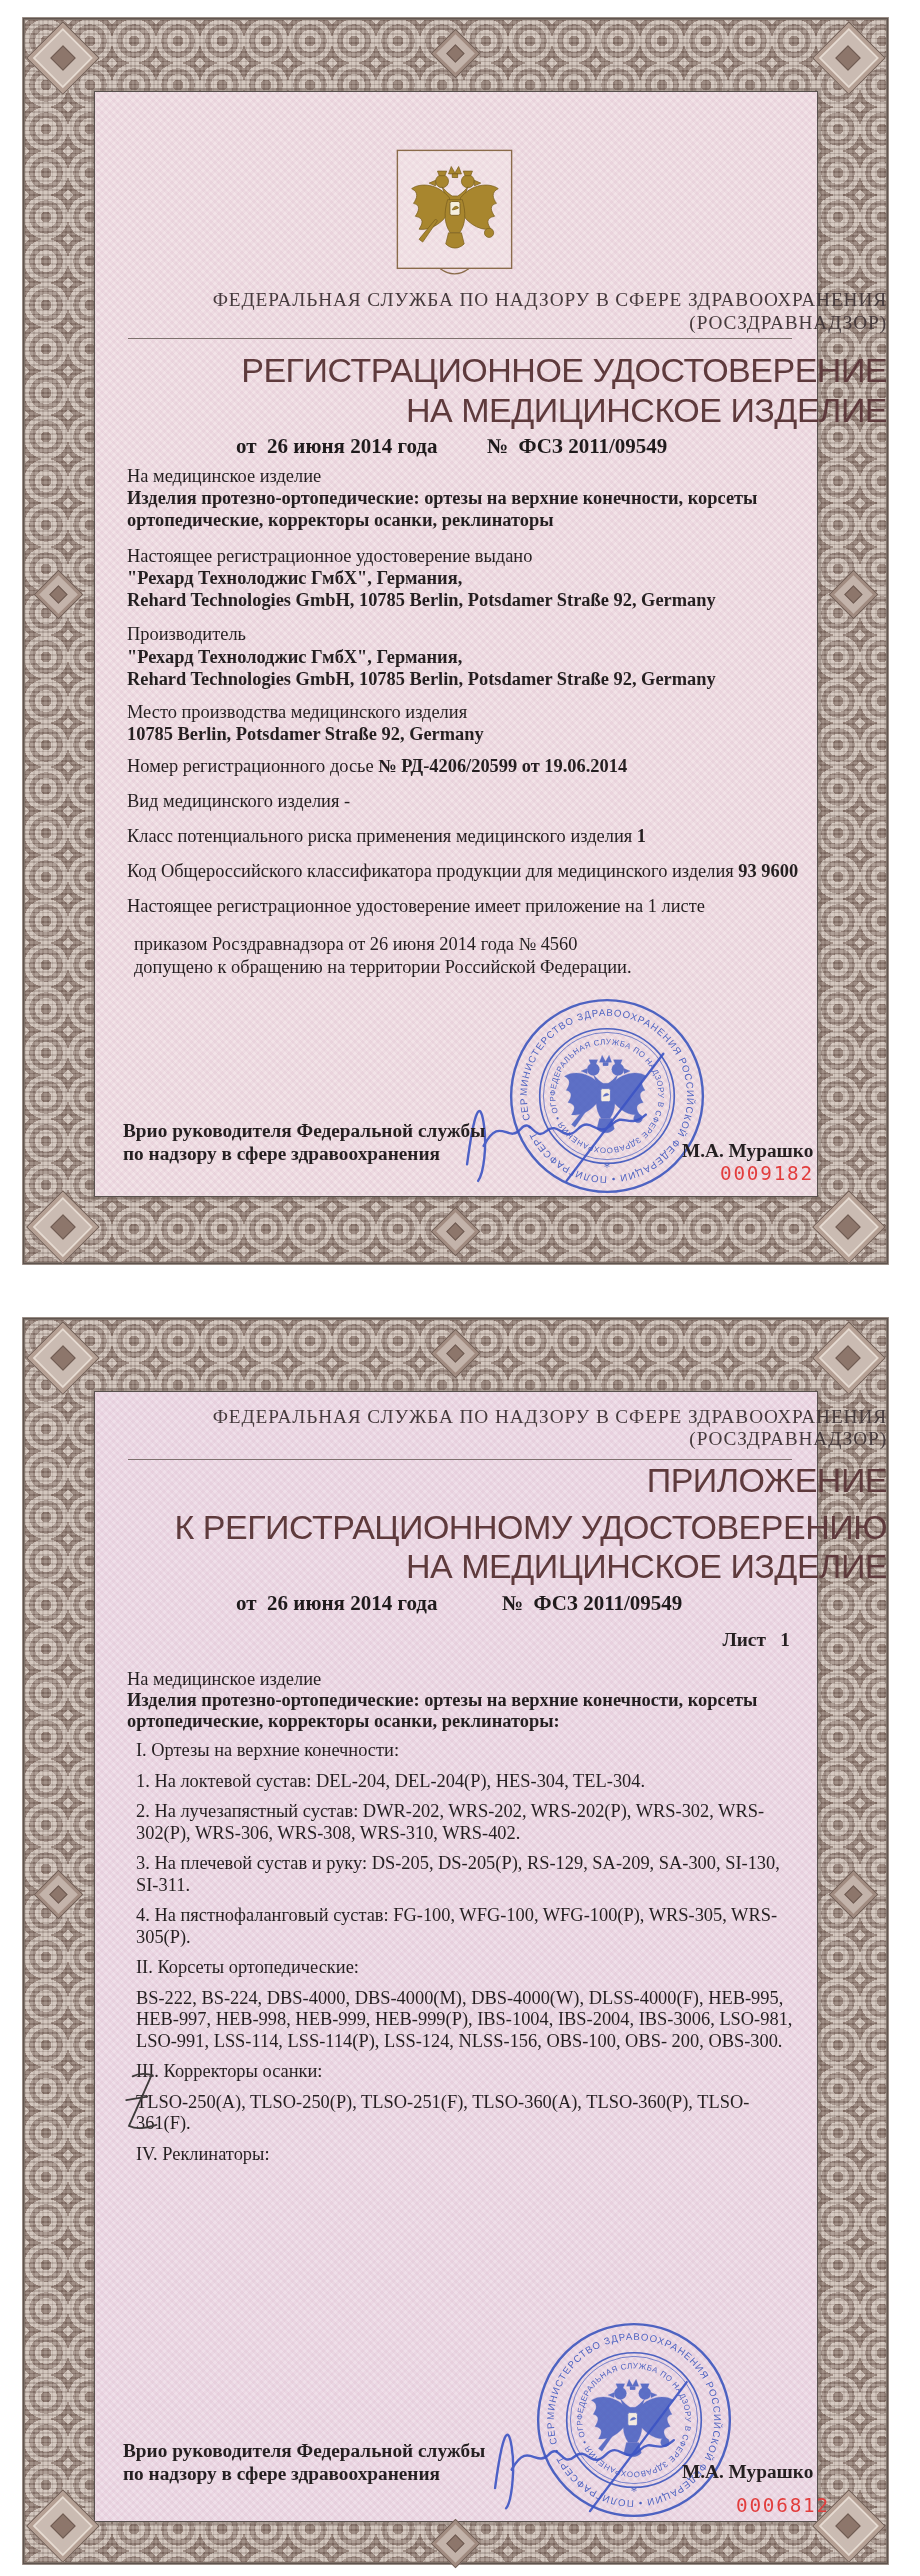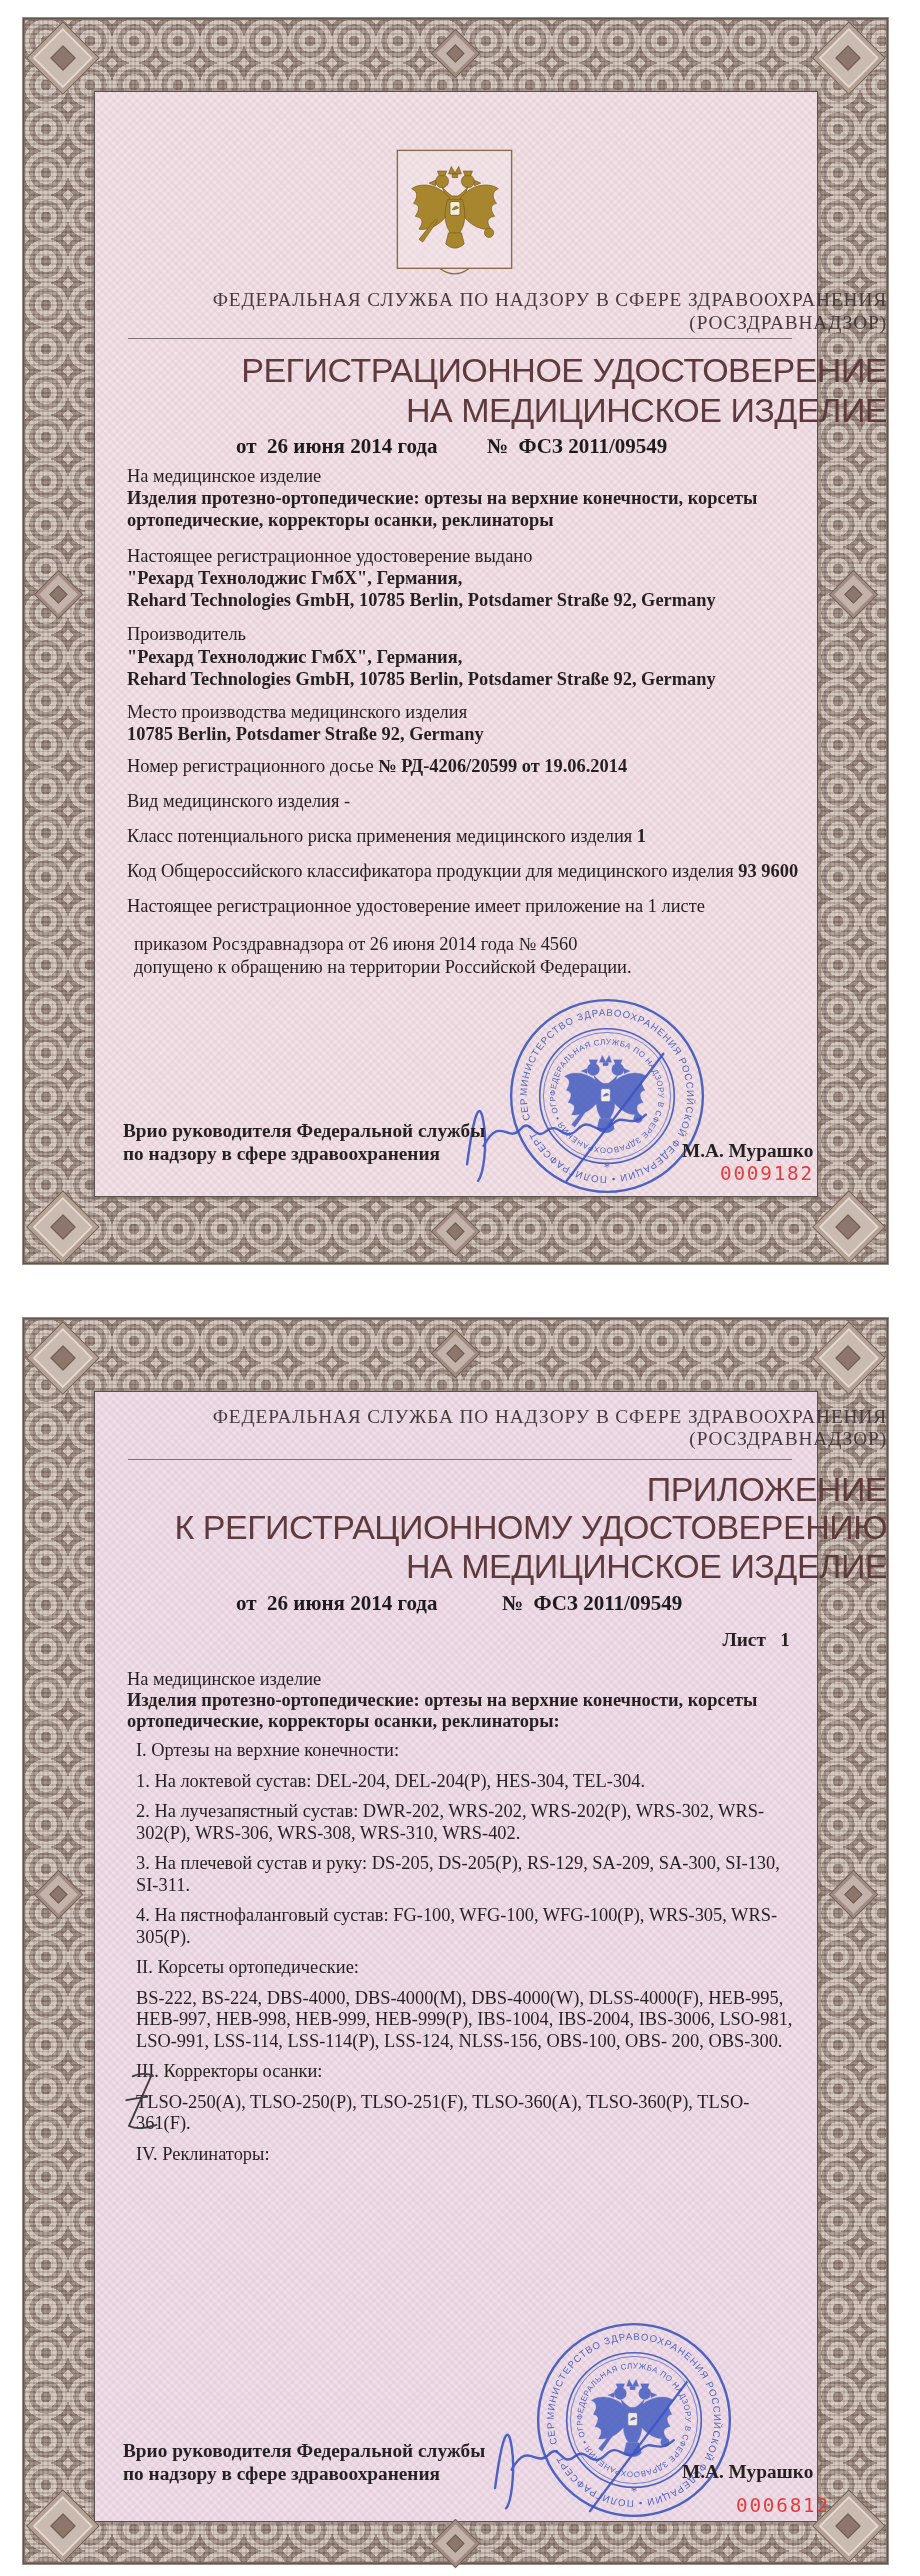--- a/index.html
+++ b/index.html
@@ -188,21 +188,21 @@
     <div class="med" style="left:408px;top:11px;"></div>
     <div class="med" style="left:408px;bottom:-3.7px;"></div>
     <div class="med" style="left:11px;top:552px;"></div>
     <div class="med" style="right:11px;top:552px;"></div>
     <div class="inner"></div>
 
     <div class="abs center agency" style="top:87px;">ФЕДЕРАЛЬНАЯ СЛУЖБА ПО НАДЗОРУ В СФЕРЕ ЗДРАВООХРАНЕНИЯ</div>
     <div class="abs center agency" style="top:109px;">(РОСЗДРАВНАДЗОР)</div>
     <div class="rule" style="top:140px;"></div>
 
-    <div class="abs center doctitle" style="top:152px;padding-left:20px;">ПРИЛОЖЕНИЕ</div>
+    <div class="abs center doctitle" style="top:143px;padding-left:20px;">ПРИЛОЖЕНИЕ</div>
     <div class="abs center doctitle" style="top:190px;">К РЕГИСТРАЦИОННОМУ УДОСТОВЕРЕНИЮ</div>
     <div class="abs center doctitle" style="top:229px;">НА МЕДИЦИНСКОЕ ИЗДЕЛИЕ</div>
 
     <div class="abs dateline" style="left:212px;top:272px;">от  26 июня 2014 года</div>
     <div class="abs dateline" style="left:478px;top:272px;">№  ФСЗ 2011/09549</div>
     <div class="sheet" style="top:310px;">Лист   1</div>
 
     <div class="ln" style="top:349px;">На медицинское изделие</div>
     <div class="ln b" style="top:370px;">Изделия протезно-ортопедические: ортезы на верхние конечности, корсеты</div>
     <div class="ln b" style="top:391px;">ортопедические, корректоры осанки, реклинаторы:</div>

